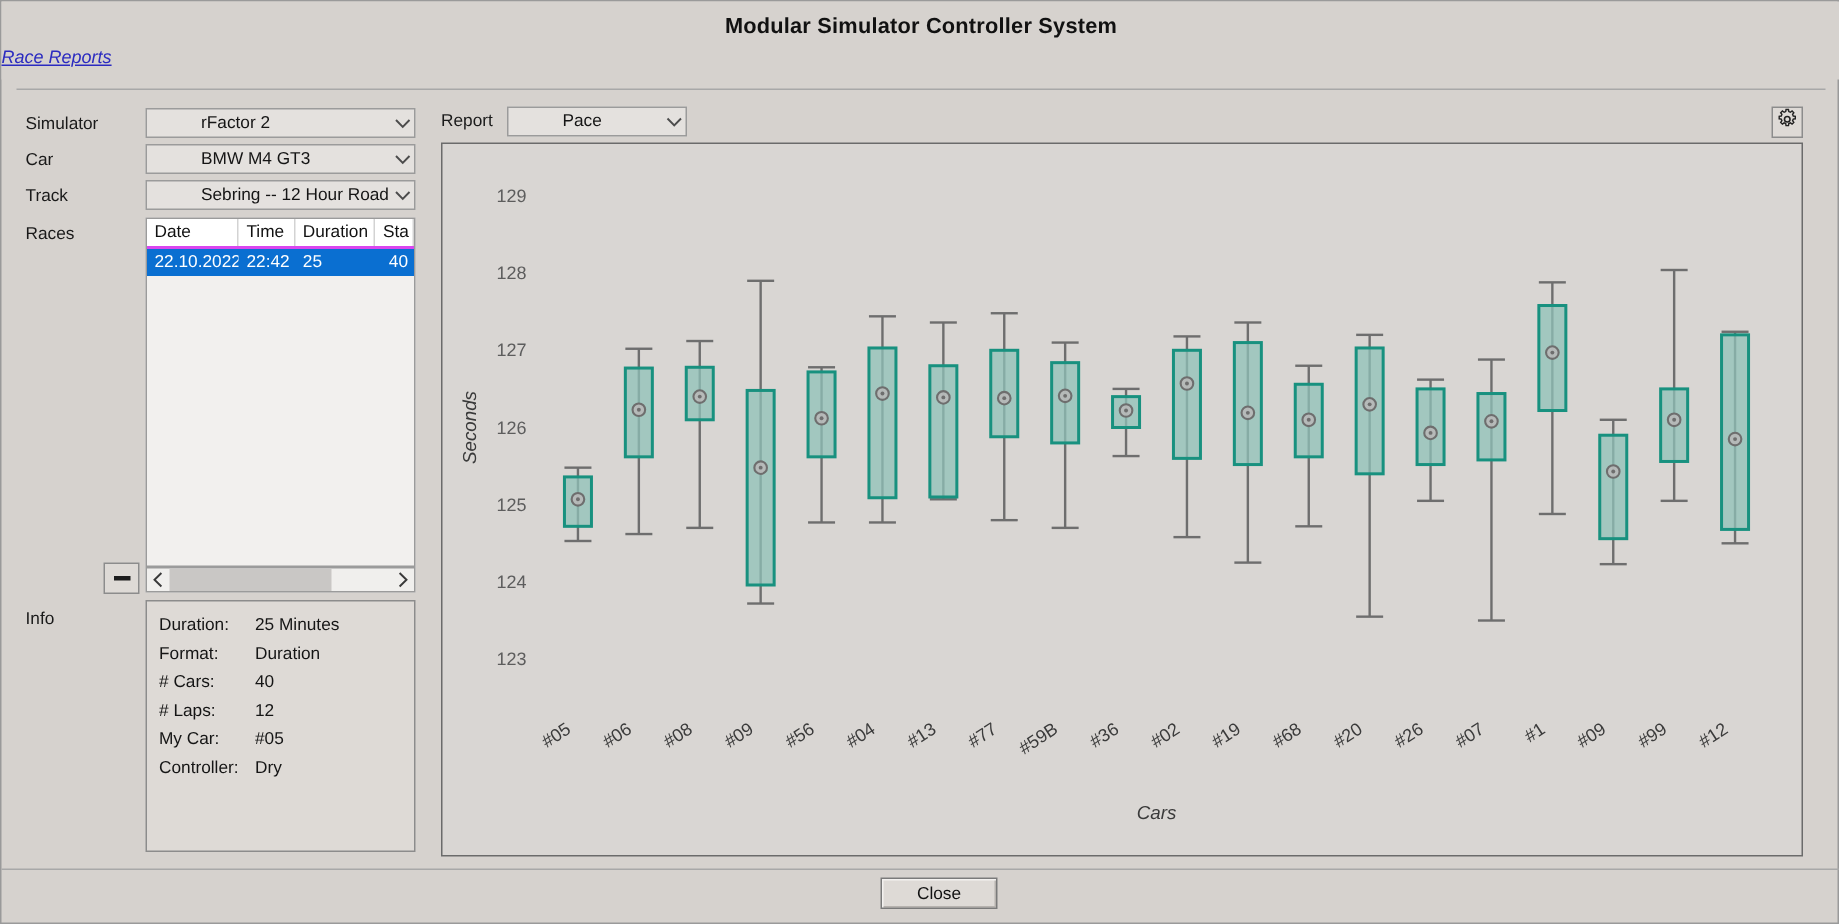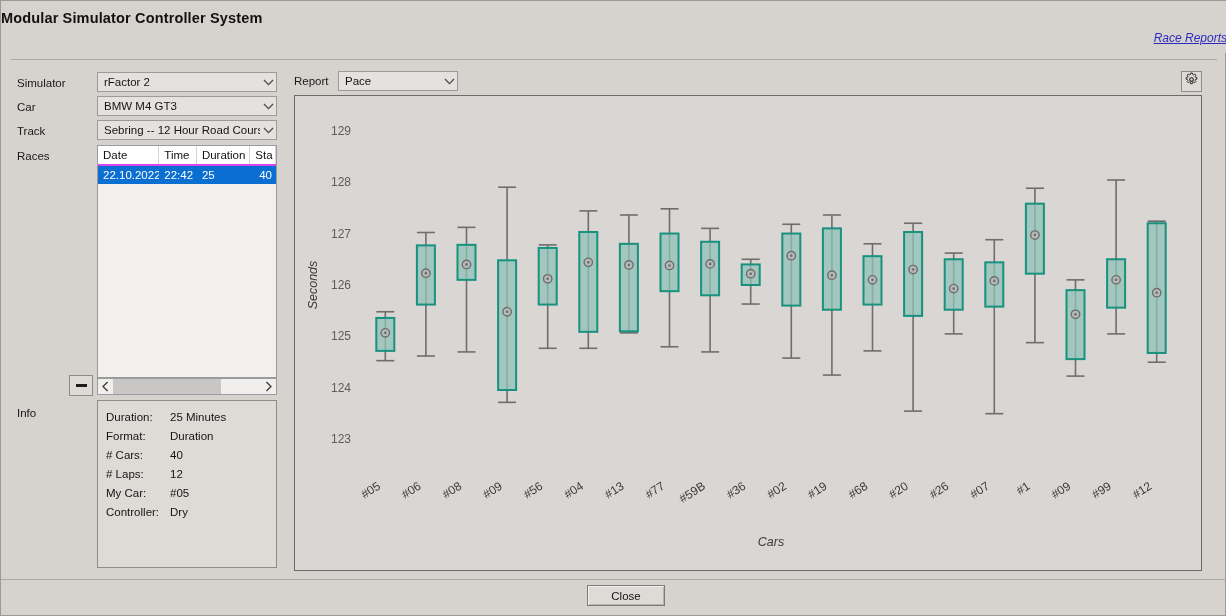--- a/index.html
+++ b/index.html
@@ -16,26 +16,27 @@
     background: #d6d2ce;
     border: 1px solid #9a9a9a;
   }
   
   #header {
     position: absolute; left: 0; top: 0; width: 1226px; height: 52px;
     background: #d6d2ce;
   }
   #app-title {
     position: absolute; left: 0; top: 9px; width: 1226px;
+    text-align: center;
     font-size: 14.5px; font-weight: bold; color: #111;
     letter-spacing: .15px;
   }
   #race-reports-link {
     position: absolute; left: 0; top: 30px; width: 1226px;
-    text-align: right;
+    text-align: left;
     font-size: 12px; font-style: italic; color: #2b2bc0;
     text-decoration: underline; cursor: pointer;
   }
   #header-rule {
     position: absolute; left: 10px; top: 58px; width: 1206px; height: 1px;
     background: #a8a8a8;
   }
 
   
   #left-panel {
@@ -48,21 +49,21 @@
     position: absolute;
     background: #e4e1de;
     border: 1px solid #9b9b9b;
     height: 20px;
     font-size: 11.5px;
     color: #151515;
     display: flex; align-items: center;
     padding-left: 6px;
     cursor: pointer;
   }
-  .combo .cb-text { flex: 1 1 auto; white-space: nowrap; overflow: hidden; }
+  .combo .cb-text { flex: 1 1 auto; white-space: nowrap; overflow: hidden; margin-left: 30px; }
   .chev {
     width: 16px; height: 18px;
     display: flex; align-items: center; justify-content: center;
     flex: 0 0 auto;
   }
   .chev svg { display: block; }
 
   
   #races-list {
     position: absolute; left: 86px; top: 78px;

